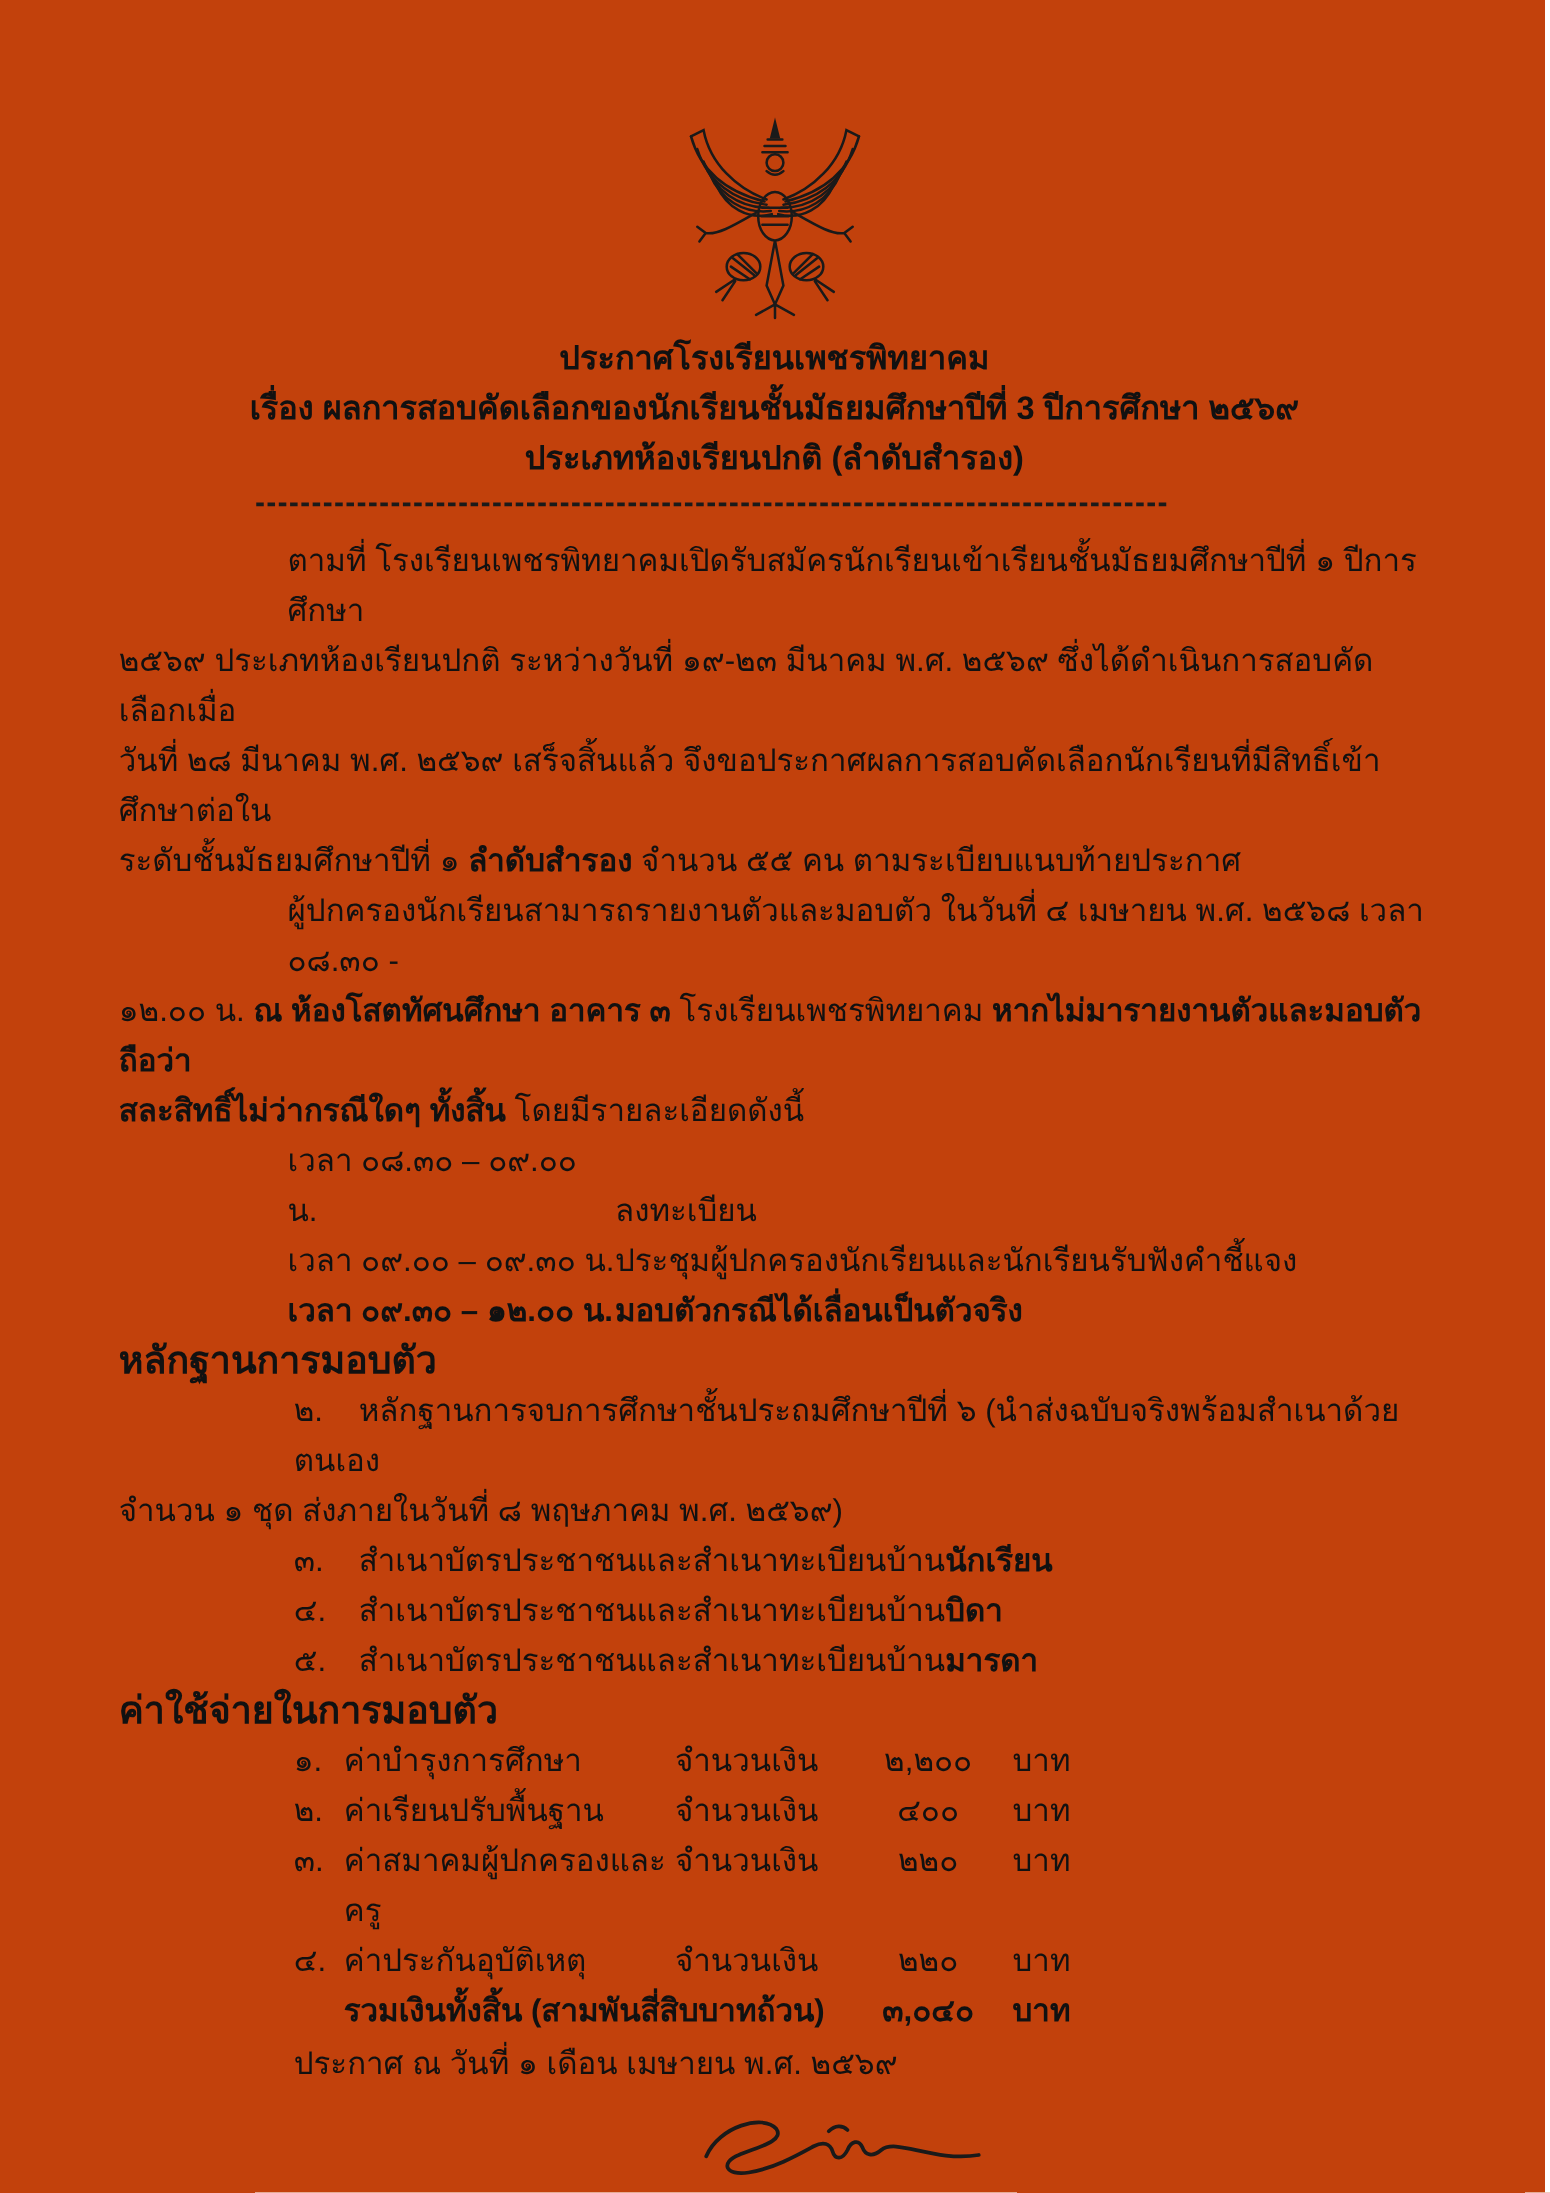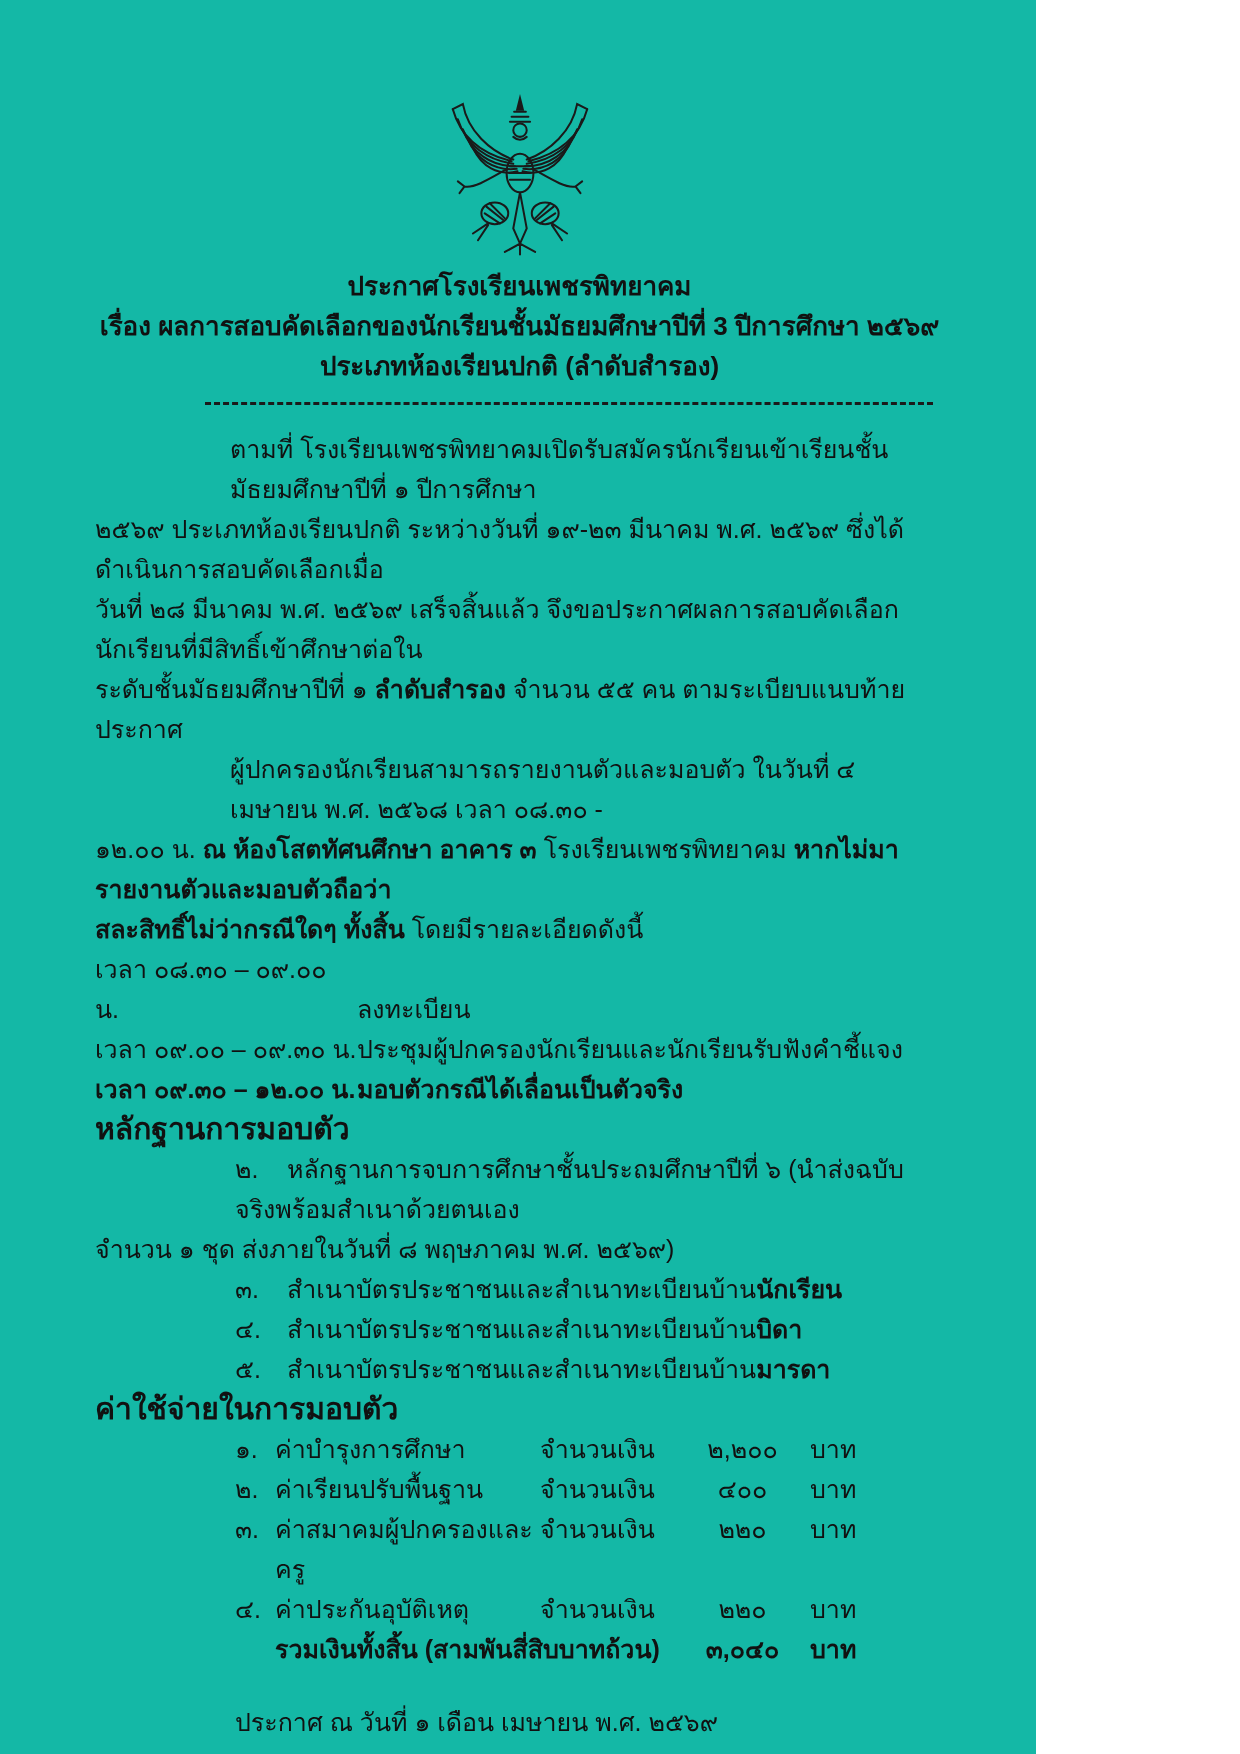--- a/index.html
+++ b/index.html
@@ -3,40 +3,40 @@
 <meta charset="utf-8">
 <style>
   html,body{margin:0;padding:0;background:#ffffff;}
   body{
     width:1240px;height:1754px;
     color:#111;
     font-family:"Liberation Sans","DejaVu Sans",sans-serif;
     font-size:25px;line-height:40px;
     -webkit-font-smoothing:antialiased;
   }
-  .page{position:relative;width:1036px;height:1754px;overflow:hidden;background:#14b8a6;}
+  .page{position:relative;width:1236px;height:1754px;overflow:hidden;background:#c2410c;}
   .content{padding:88px 92px 0 95px;}
   .emblem-wrap{text-align:center;height:172px;margin-bottom:6px;}
   .emblem-wrap svg{display:inline-block;}
   .title-block{text-align:center;font-weight:700;font-size:26px;line-height:40px;}
   .divider{border-top:3px dashed #1a1a1a;width:728px;margin:16px 0 24px 110px;height:0;}
   .line{min-height:40px;}
   .indent{margin-left:135px;}
   .b{font-weight:700;}
-  .sched-row{min-height:40px;}
+  .sched-row{margin-left:135px;min-height:40px;}
   .sched-time{display:inline-block;width:262px;}
   .sec-head{font-weight:700;font-size:30px;line-height:40px;margin:0;}
   .item{margin-left:140px;min-height:40px;}
   .item .no{display:inline-block;width:52px;}
   .cont{margin-left:0;}
   .fees{margin-left:140px;}
   .fee-row{display:grid;grid-template-columns:40px 265px 135px 135px 80px;min-height:40px;align-items:baseline;}
   .fee-amt{text-align:center;}
   .fee-total-name{grid-column:2 / span 2;}
-  .date-line{margin-left:140px;margin-top:33px;}
+  .date-line{margin-left:140px;margin-top:2px;}
   .sign-block{width:420px;margin-left:365px;margin-top:12px;text-align:center;}
   .sign-block svg{display:block;margin:0 auto;}
 </style>
 </head>
 <body>
 
 <div class="page">
   <div class="content">
 
     <div class="emblem-wrap">

